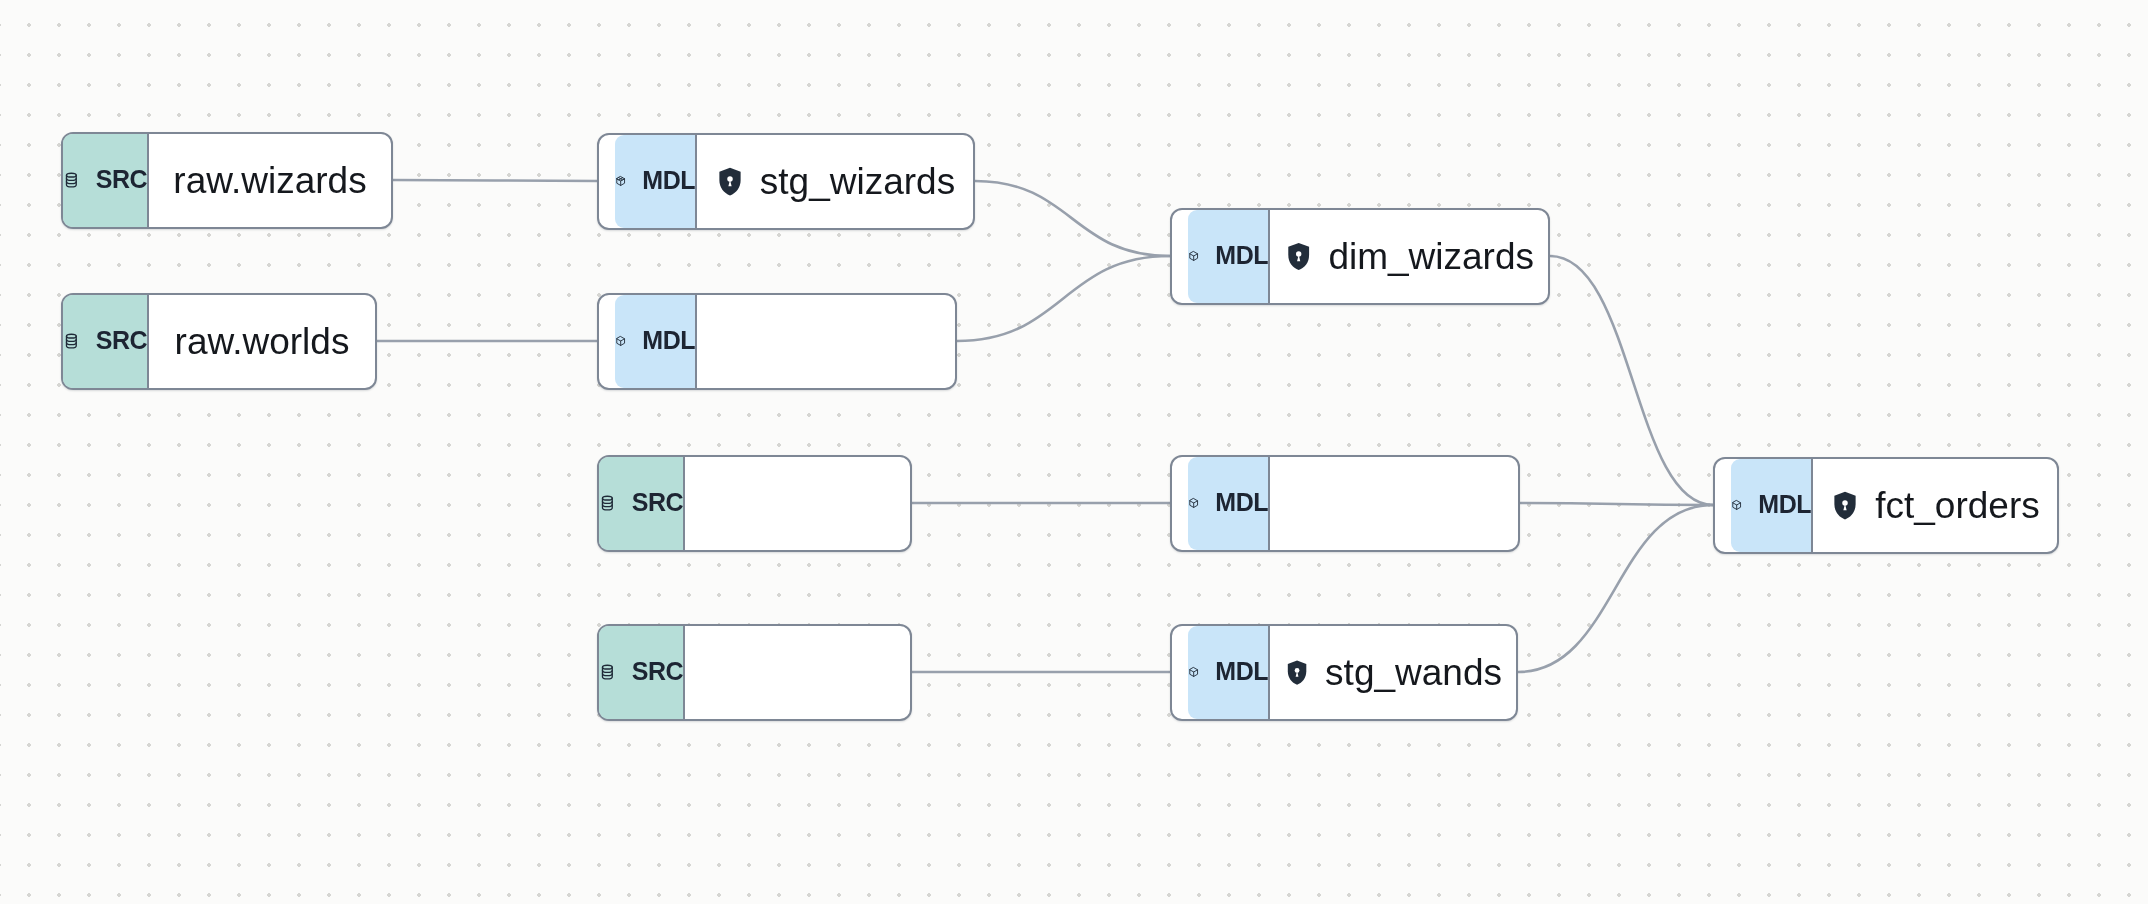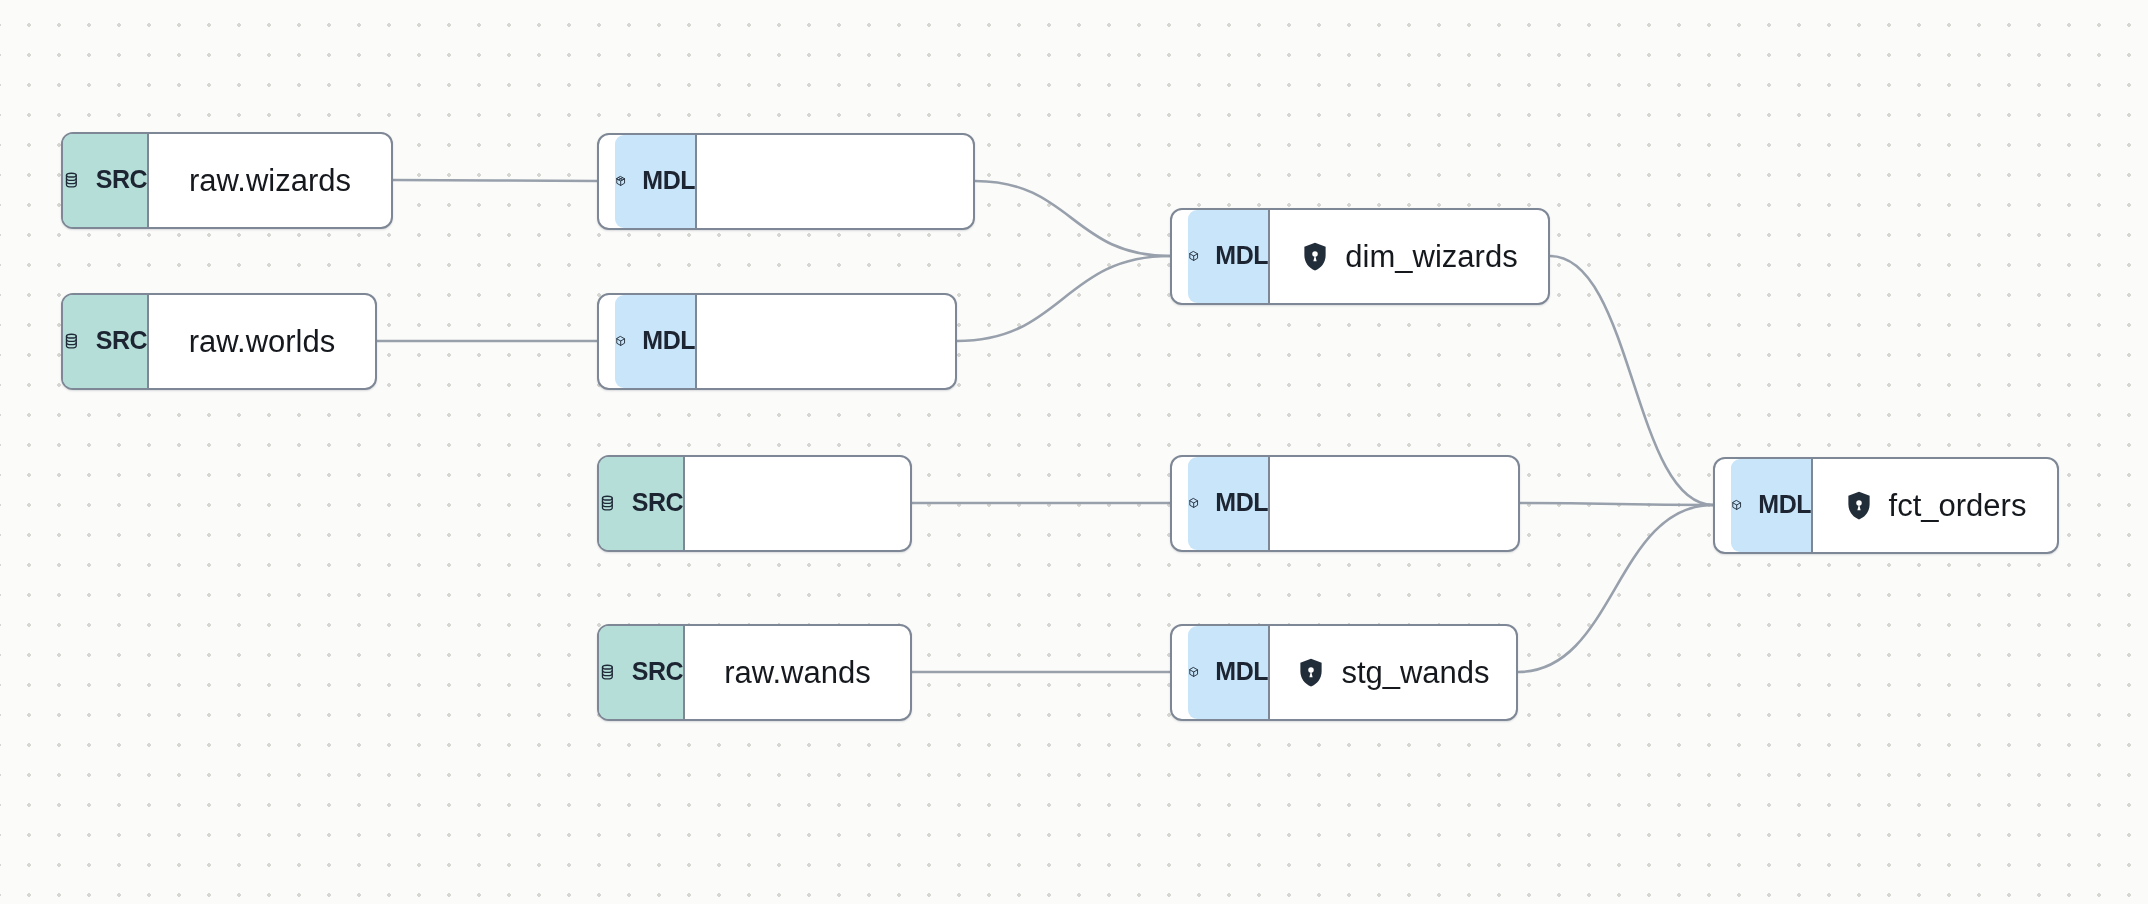--- a/index.html
+++ b/index.html
@@ -63,21 +63,21 @@
   .body{
     flex:1 1 auto;
     display:flex;
     align-items:center;
     justify-content:center;
     gap:15px;
     padding:0 14px;
     min-width:0;
   }
   .label{
-    font-size:31px;
+    font-size:37px;
     font-weight:500;
     color:#15181d;
     white-space:nowrap;
   }
   .band svg, .body svg{ display:block; }
 </style>
 </head>
 <body>
 
 <div class="canvas">
@@ -117,20 +117,28 @@
         <g fill="none" stroke="#1f2a38" stroke-width="1.9" stroke-linecap="round" stroke-linejoin="round">
           <path d="M12 2.6 L20.2 7.3 V16.7 L12 21.4 L3.8 16.7 V7.3 Z"></path>
           <path d="M7.9 4.95 L16.1 9.65 L20.2 7.3"></path>
           <path d="M3.8 7.3 L7.9 9.65 L16.1 4.95"></path>
           <path d="M12 12 V21.4"></path>
           <path d="M3.8 7.3 L12 12 L20.2 7.3"></path>
         </g>
       </svg>
       <span class="badge">MDL</span>
     </div>
+    <div class="body">
+      <svg width="30" height="34" viewBox="0 0 24 26">
+        <path d="M12 1.5 L20.5 4.7 V11.4 C20.5 17.4 17 21.9 12 23.7 C7 21.9 3.5 17.4 3.5 11.4 V4.7 Z" fill="#222d3a"></path>
+        <circle cx="12" cy="10.6" r="2.2" fill="#ffffff"></circle>
+        <path d="M12 11.2 L10.7 16.4 H13.3 Z" fill="#ffffff"></path>
+      </svg>
+      <span class="label">stg_wizards</span>
+    </div>
   </div>
 
   <div class="node node--source" style="left:61px;top:293px;width:316px">
     <div class="band">
       <svg width="40" height="42" viewBox="0 0 24 24">
         <g fill="none" stroke="#1f2a38" stroke-width="1.9" stroke-linecap="round" stroke-linejoin="round">
           <ellipse cx="12" cy="5" rx="7" ry="2.7"></ellipse>
           <path d="M5 5v14.2c0 1.5 3.1 2.7 7 2.7s7-1.2 7-2.7V5"></path>
           <path d="M5 9.8a7 2.7 0 0 0 14 0"></path>
           <path d="M5 14.5a7 2.7 0 0 0 14 0"></path>
@@ -209,23 +217,20 @@
       <svg width="40" height="42" viewBox="0 0 24 24">
         <g fill="none" stroke="#1f2a38" stroke-width="1.9" stroke-linecap="round" stroke-linejoin="round">
           <ellipse cx="12" cy="5" rx="7" ry="2.7"></ellipse>
           <path d="M5 5v14.2c0 1.5 3.1 2.7 7 2.7s7-1.2 7-2.7V5"></path>
           <path d="M5 9.8a7 2.7 0 0 0 14 0"></path>
           <path d="M5 14.5a7 2.7 0 0 0 14 0"></path>
         </g>
       </svg>
       <span class="badge">SRC</span>
     </div>
-    <div class="body">
-      <span class="label">raw.wands</span>
-    </div>
   </div>
 
   <div class="node node--model" style="left:1170px;top:624px;width:348px">
     <div class="band">
       <svg width="44" height="42" viewBox="0 0 24 24">
         <g fill="none" stroke="#1f2a38" stroke-width="1.9" stroke-linecap="round" stroke-linejoin="round">
           <path d="M12 2.6 L20.2 7.3 V16.7 L12 21.4 L3.8 16.7 V7.3 Z"></path>
           <path d="M12 12 V21.4"></path>
           <path d="M3.8 7.3 L12 12 L20.2 7.3"></path>
         </g>

